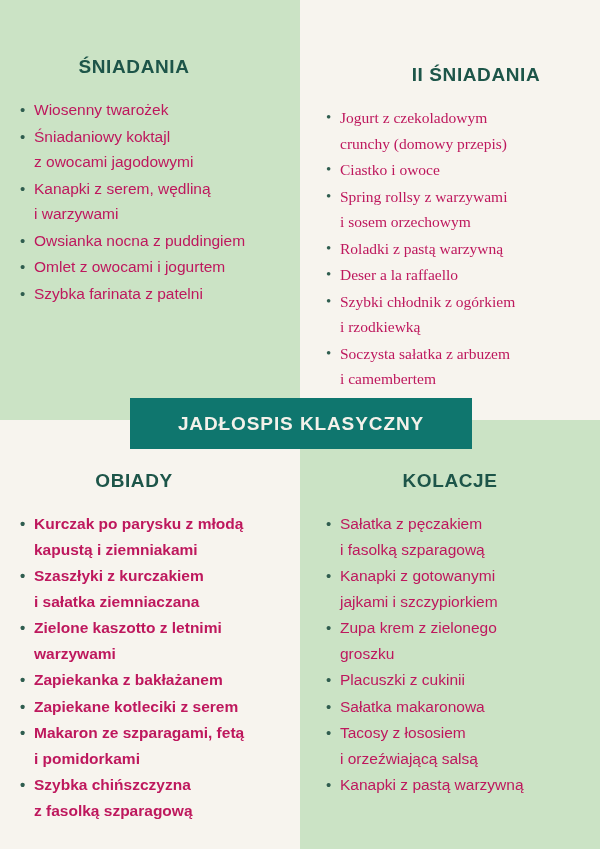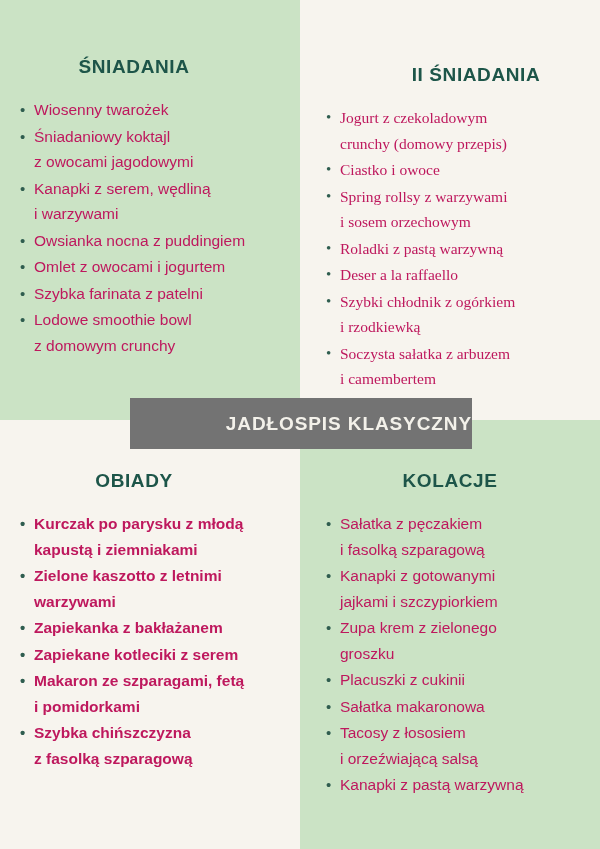--- a/index.html
+++ b/index.html
@@ -64,24 +64,24 @@
     font-size:15px;
     line-height:25.5px;
     color:#2f5d4f;
   }
 
   
   #banner {
     position:absolute;
     left:130px; top:398px;
     width:342px; height:51px;
-    background:#737373;
+    background:#0f766e;
     display:flex;
     align-items:center;
-    justify-content:flex-end;
+    justify-content:center;
     z-index:5;
   }
   #banner-text {
     color:#f3f1ea;
     font-size:19px;
     font-weight:bold;
     letter-spacing:0.9px;
     white-space:nowrap;
   }
 </style>
@@ -97,41 +97,41 @@
 
   <div class="section" id="sec-sniadania">
     <div class="section-title">ŚNIADANIA</div>
     <ul class="menu-list">
         <li>Wiosenny twarożek</li>
         <li>Śniadaniowy koktajl<br>z owocami jagodowymi</li>
         <li>Kanapki z serem, wędliną<br>i warzywami</li>
         <li>Owsianka nocna z puddingiem</li>
         <li>Omlet z owocami i jogurtem</li>
         <li>Szybka farinata z patelni</li>
-        <li>Lodowe smoothie bowl<br>z domowym crunchy</li>
       </ul>
   </div>
 
   <div class="section" id="sec-ii-sniadania">
     <div class="section-title">II ŚNIADANIA</div>
     <ul class="menu-list">
         <li>Jogurt z czekoladowym<br>crunchy (domowy przepis)</li>
         <li>Ciastko i owoce</li>
         <li>Spring rollsy z warzywami<br>i sosem orzechowym</li>
         <li>Roladki z pastą warzywną</li>
         <li>Deser a la raffaello</li>
         <li>Szybki chłodnik z ogórkiem<br>i rzodkiewką</li>
         <li>Soczysta sałatka z arbuzem<br>i camembertem</li>
       </ul>
   </div>
 
   <div class="section" id="sec-obiady">
     <div class="section-title">OBIADY</div>
     <ul class="menu-list">
         <li>Kurczak po parysku z młodą<br>kapustą i ziemniakami</li>
+        <li>Szaszłyki z kurczakiem<br>i sałatka ziemniaczana</li>
         <li>Zielone kaszotto z letnimi<br>warzywami</li>
         <li>Zapiekanka z bakłażanem</li>
         <li>Zapiekane kotleciki z serem</li>
         <li>Makaron ze szparagami, fetą<br>i pomidorkami</li>
         <li>Szybka chińszczyzna<br>z fasolką szparagową</li>
       </ul>
   </div>
 
   <div class="section" id="sec-kolacje">
     <div class="section-title">KOLACJE</div>

